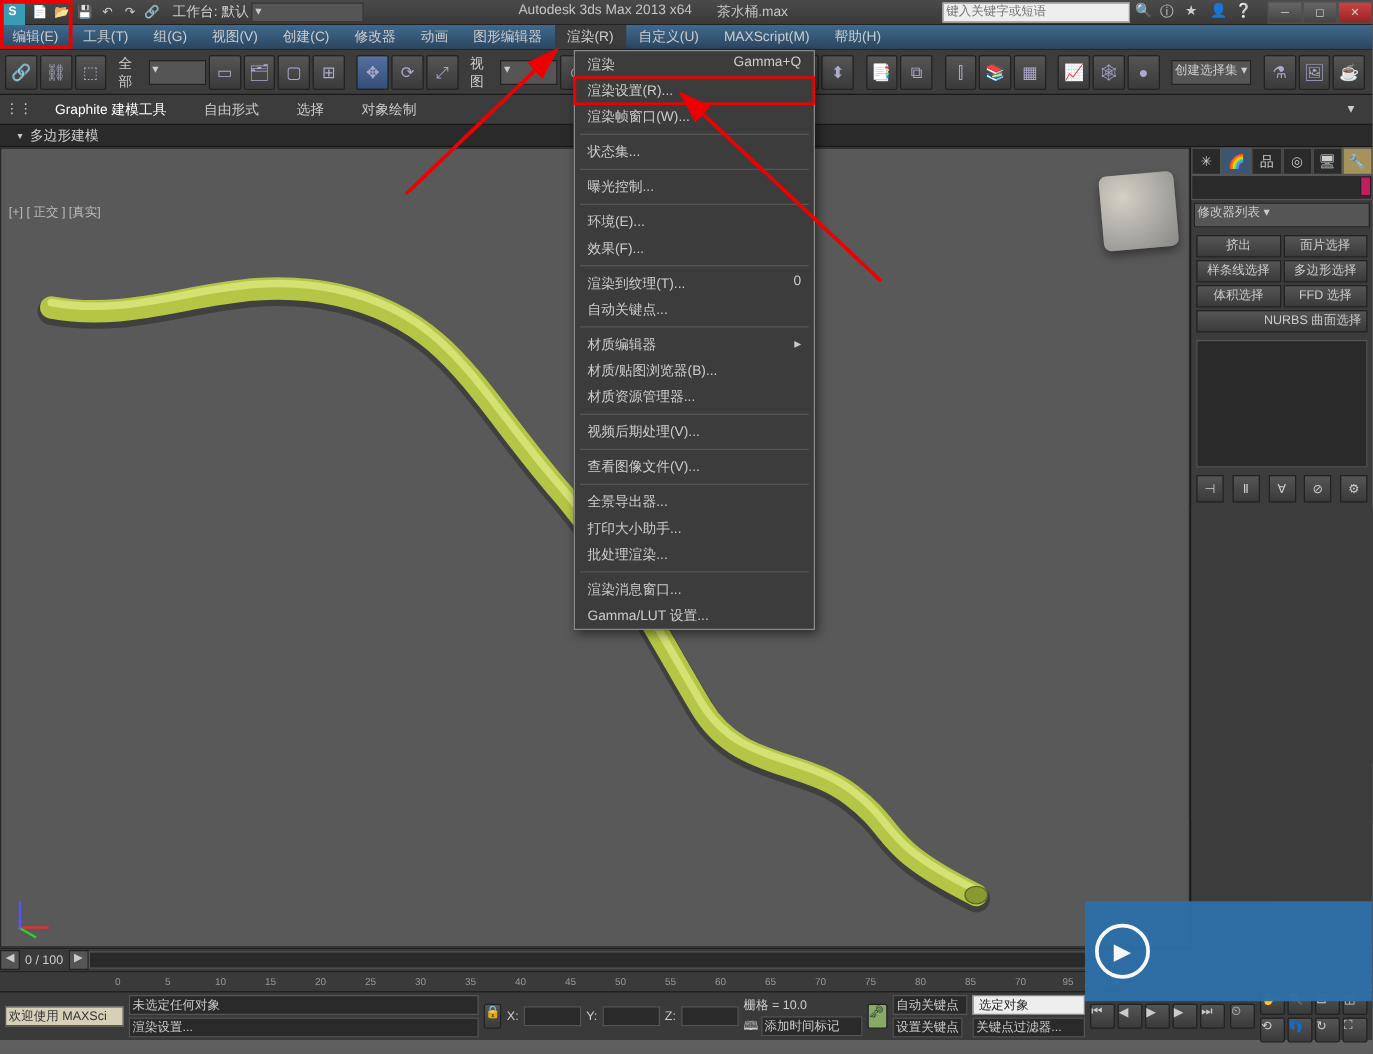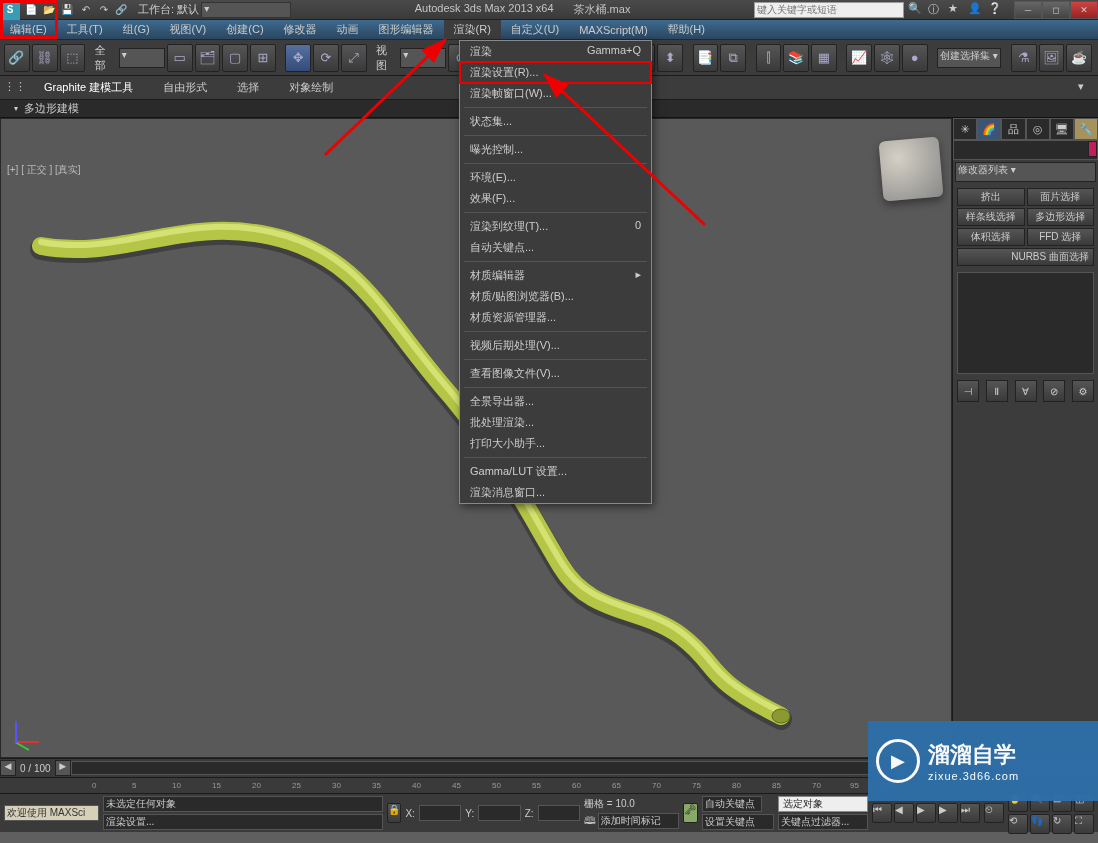--- a/index.html
+++ b/index.html
@@ -300,25 +300,25 @@
       <span>▸</span>
     </div>
   <div class="dd-item">材质/贴图浏览器(B)...</div>
   <div class="dd-item">材质资源管理器...</div>
   <div class="dd-sep"></div>
   <div class="dd-item">视频后期处理(V)...</div>
   <div class="dd-sep"></div>
   <div class="dd-item">查看图像文件(V)...</div>
   <div class="dd-sep"></div>
   <div class="dd-item">全景导出器...</div>
+  <div class="dd-item">打印大小助手...</div>
   <div class="dd-item">批处理渲染...</div>
-  <div class="dd-item">打印大小助手...</div>
-  <div class="dd-sep"></div>
+  <div class="dd-sep"></div>
+  <div class="dd-item">渲染消息窗口...</div>
   <div class="dd-item">Gamma/LUT 设置...</div>
-  <div class="dd-item">渲染消息窗口...</div>
 </div>
 
 <div class="menu-highlight" style="top:0;left:439;width:58px;height:39px"></div>
 
 <svg class="arrows" width="1098" height="843">
   <defs>
     <marker id="ah" markerWidth="10" markerHeight="10" refX="8" refY="3" orient="auto">
       <path d="M0,0 L0,6 L9,3 z" fill="#e00"></path>
     </marker>
   </defs>
@@ -374,21 +374,21 @@
   <div class="sb-stack">
     <span>栅格 = 10.0</span>
     <span style="display:flex;align-items:center;gap:2px">
         <span>🕮</span>
         <span class="sb-txt-input" style="width:81px">添加时间标记</span>
       </span>
   </div>
   <div class="sb-btn" style="width:26px;background:#8a6; color:#222">🗝</div>
   <div class="sb-stack">
     <div class="sb-txt-input" style="width:60px">自动关键点</div>
-    <div class="sb-txt-input" style="width:72px">设置关键点</div>
+    <div class="sb-txt-input" style="width:56px">设置关键点</div>
   </div>
   <div class="sb-stack">
     <div class="sel-filter">选定对象</div>
     <div class="sb-txt-input" style="width:90px">关键点过滤器...</div>
   </div>
   <div style="display:flex;gap:2px">
     <div class="sb-btn">⏮</div>
     <div class="sb-btn">◀</div>
     <div class="sb-btn">▶</div>
     <div class="sb-btn">▶</div>
@@ -404,17 +404,13 @@
     <div class="sb-btn">◫</div>
     <div class="sb-btn">⟲</div>
     <div class="sb-btn">👣</div>
     <div class="sb-btn">↻</div>
     <div class="sb-btn">⛶</div>
   </div>
 </div>
 
 <div class="watermark">
   <div class="wm-logo">▶</div>
-  <div class="wm-txt">
-    <div class="big">溜溜自学</div>
-    <div class="small">zixue.3d66.com</div>
-  </div>
 </div>
 
 </body></html>

